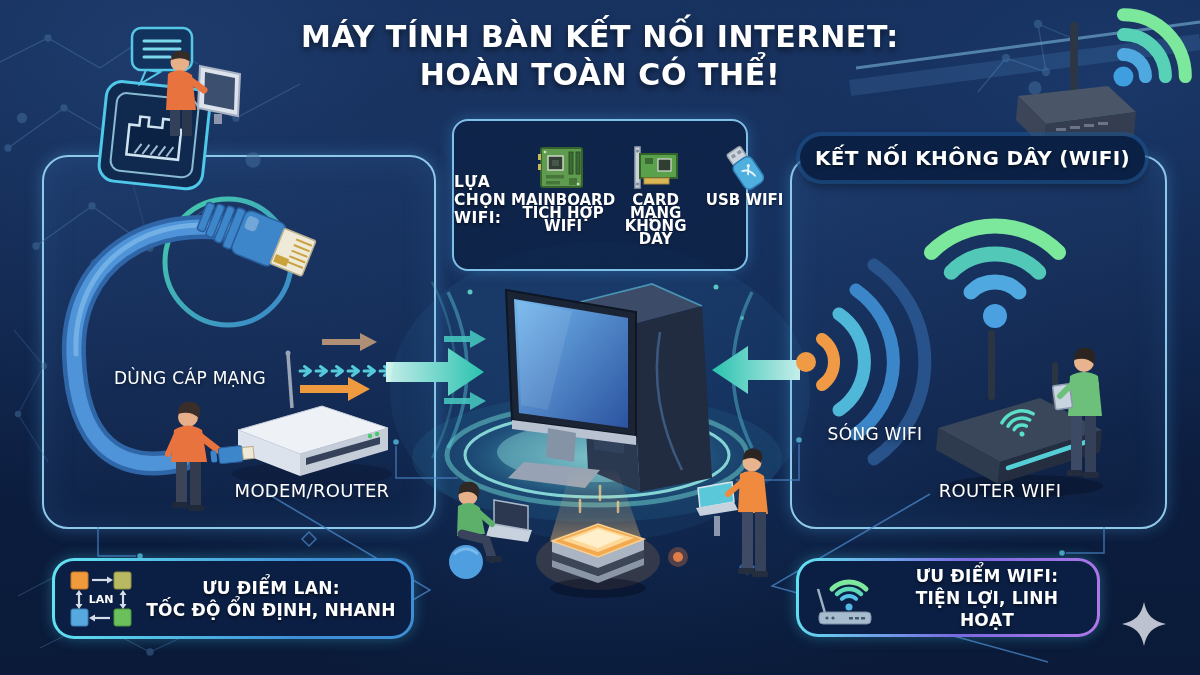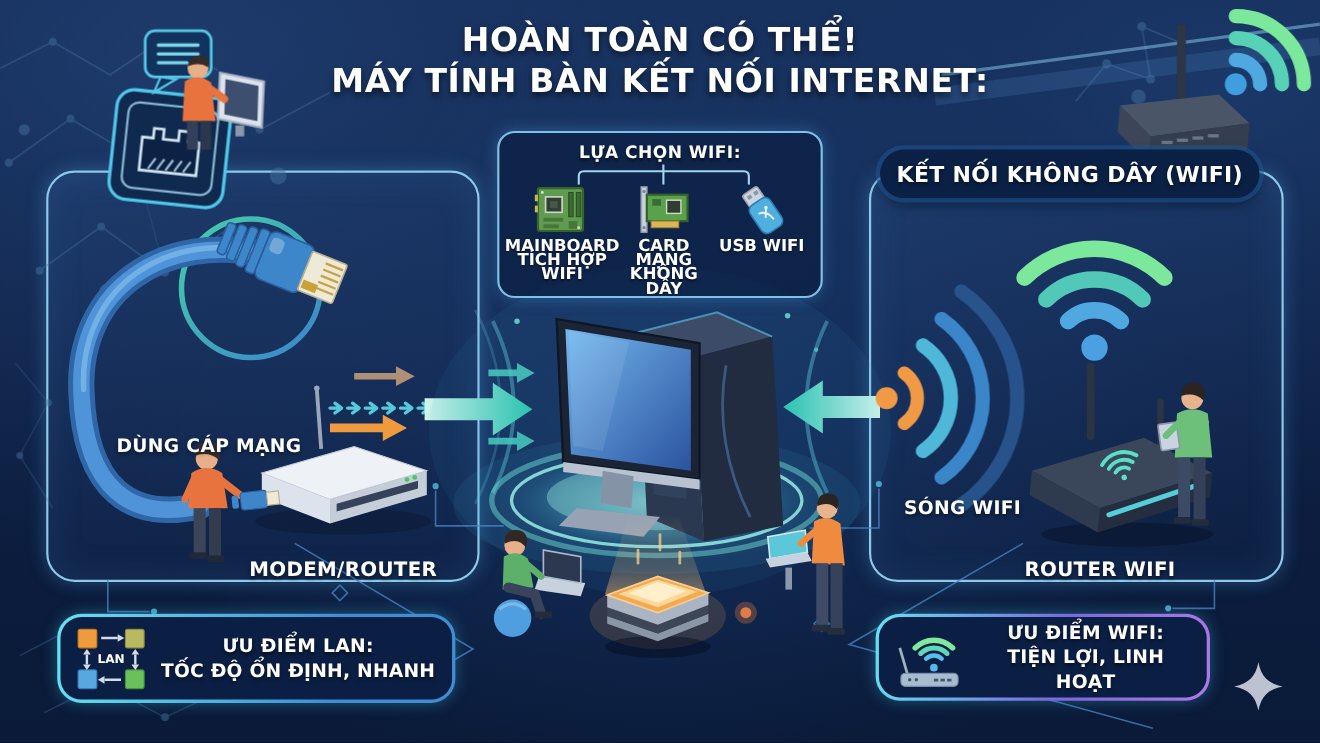--- a/index.html
+++ b/index.html
@@ -11,37 +11,37 @@
       radial-gradient(ellipse at 50% 58%, rgba(32,74,136,.40), transparent 58%),
       radial-gradient(ellipse at 92% 12%, rgba(44,90,156,.38), transparent 46%),
       linear-gradient(180deg,#10244b 0%,#0d1f42 55%,#0a1a38 100%);
   }
   .panel{
     position:absolute;z-index:1;border:2.5px solid #8ec9ea;border-radius:26px;
     background:linear-gradient(160deg, rgba(34,66,118,.52), rgba(14,34,70,.55));
     box-shadow:0 0 16px rgba(80,170,230,.35), inset 0 0 34px rgba(70,140,210,.14);
   }
   #art{position:absolute;left:0;top:0;z-index:2;pointer-events:none;}
-  .lbl{position:absolute;z-index:3;color:#fff;font-weight:bold;text-align:center;
-       text-shadow:0 2px 4px rgba(0,0,0,.5);letter-spacing:.3px;margin-top:28px;}
+  .lbl{position:absolute;z-index:3;color:#fff;font-weight:normal;text-align:center;
+       text-shadow:0 2px 4px rgba(0,0,0,.5);letter-spacing:.3px;}
   .pill{
     position:absolute;z-index:3;display:flex;align-items:center;justify-content:center;
     background:#0a2145;border:2.5px solid #dcef fb;border-radius:999px;
     border-color:#d9edf9;color:#fff;font-weight:bold;font-size:20px;letter-spacing:.3px;
     box-shadow:0 0 0 4px rgba(30,85,150,.55), 0 5px 12px rgba(0,0,0,.45);
     text-shadow:0 2px 3px rgba(0,0,0,.5);
   }
   #title{position:absolute;left:0;top:18px;width:1200px;z-index:3;text-align:center;
          color:#fff;font-weight:bold;font-size:30px;line-height:38px;letter-spacing:.6px;
          text-shadow:0 3px 6px rgba(0,0,0,.55);}
   #wifi-box{
     position:absolute;left:452px;top:119px;width:296px;height:152px;z-index:3;
     border:2.5px solid #7fc0e8;border-radius:16px;box-sizing:border-box;
     background:rgba(10,28,60,.62);box-shadow:0 0 14px rgba(70,160,225,.35);
-    display:flex;flex-direction:column;align-items:center;
+    display:flex;flex-direction:row;align-items:center;
   }
   #wifi-box .bx-title{color:#fff;font-weight:bold;font-size:15.5px;margin-top:9px;
                       letter-spacing:.4px;text-shadow:0 2px 3px rgba(0,0,0,.5);}
   #wifi-box .opts{display:flex;justify-content:space-between;width:100%;
                   box-sizing:border-box;padding:0 9px;}
   #wifi-box .opt{width:96px;display:flex;flex-direction:column;align-items:center;}
   #wifi-box .opt .olbl{color:#fff;font-weight:bold;font-size:15px;line-height:13px;
                        text-align:center;margin-top:3px;text-shadow:0 1px 2px rgba(0,0,0,.5);}
   .badge-wrap{position:absolute;z-index:3;border-radius:22px;padding:3px;
               box-shadow:0 0 14px rgba(70,200,235,.35);}
@@ -399,22 +399,22 @@
       <rect x="9" y="118" width="16" height="6" rx="2" fill="#222c3c"></rect>
       <rect x="25" y="120" width="16" height="6" rx="2" fill="#222c3c"></rect>
     </g>
 
     <g transform="translate(1122,602)">
       <path d="M22 0 C24.5 13 31 19.5 44 22 C31 24.5 24.5 31 22 44 C19.5 31 13 24.5 0 22 C13 19.5 19.5 13 22 0 Z" fill="#c6cbd8" opacity="0.95"></path>
     </g>
   </svg>
 
   <div id="title">
+    <div>MÁY TÍNH BÀN KẾT NỐI INTERNET:</div>
     <div>HOÀN TOÀN CÓ THỂ!</div>
-    <div>MÁY TÍNH BÀN KẾT NỐI INTERNET:</div>
   </div>
 
   <div class="pill" style="left:800px;top:136px;width:345px;height:44px;">KẾT NỐI KHÔNG DÂY (WIFI)</div>
 
   <div id="wifi-box">
     <div class="bx-title">LỰA CHỌN WIFI:</div>
     <svg width="296" height="26" viewBox="0 0 296 26">
       <path d="M152 2 L152 26 M52 26 L52 16 Q52 10 58 10 L247 10 Q253 10 253 16 L253 26" fill="none" stroke="#9fd6f0" stroke-width="2.5"></path>
     </svg>
     <div class="opts">

